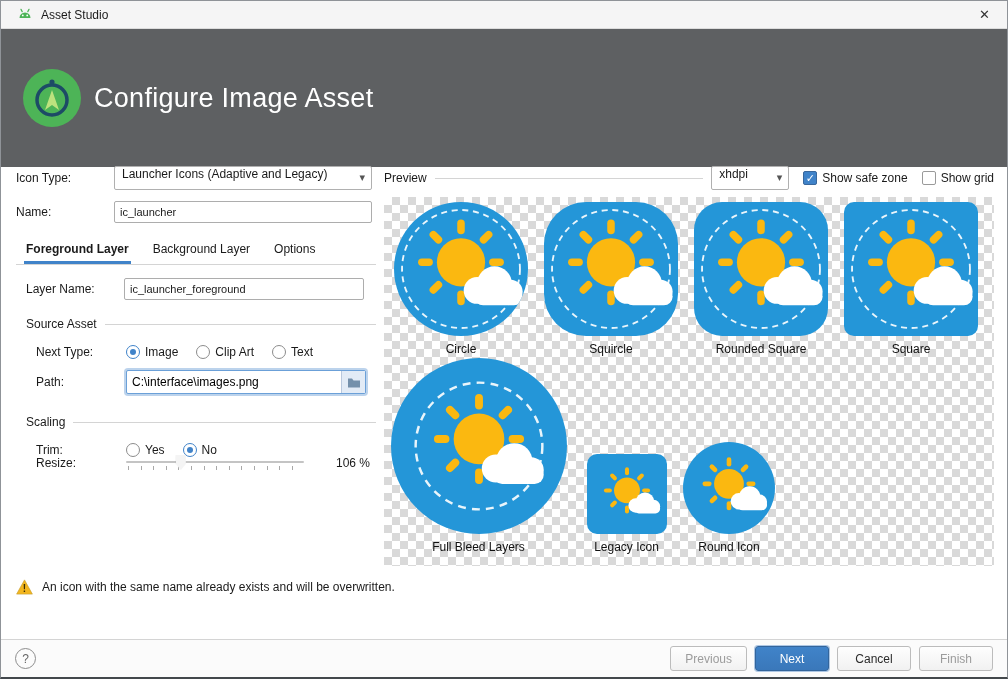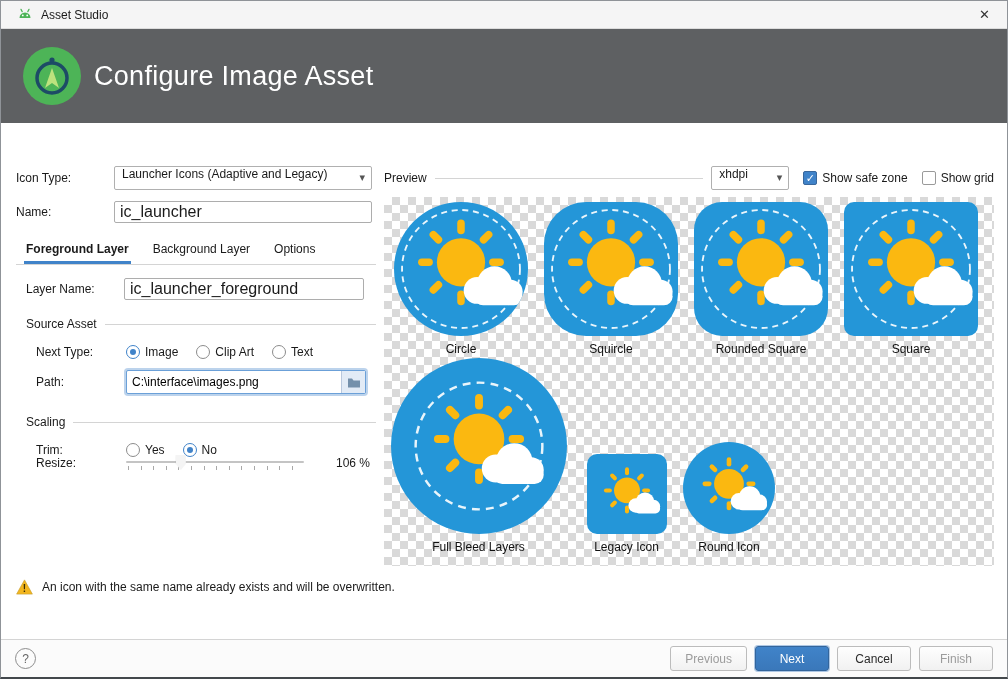--- a/index.html
+++ b/index.html
@@ -12,35 +12,35 @@
 
   
   .titlebar { position:absolute; top:0; left:0; width:100%; height:28px; background:#f5f5f5;
               border-bottom:1px solid #dcdcdc; display:flex; align-items:center; padding-left:16px; }
   .titlebar-icon { width:16px; height:16px; margin-right:8px; }
   .titlebar-title { font-size:12px; color:#1a1a1a; }
   .close-btn { position:absolute; right:0; top:0; width:45px; height:27px; display:flex; align-items:center;
                justify-content:center; font-size:13px; color:#333; cursor:pointer; }
 
   
-  .banner { position:absolute; top:28px; left:0; width:100%; height:94px; background:var(--header_bg,#5e6062);
+  .banner { position:absolute; top:28px; left:0; width:100%; height:138px; background:var(--header_bg,#5e6062);
             display:flex; align-items:center; padding-left:22px; }
   .banner-logo { width:58px; height:58px; margin-right:13px; }
   .banner-title { color:#ffffff; font-size:27px; font-weight:400; letter-spacing:0.3px; }
 
   
   .config { position:absolute; left:15px; top:155px; width:360px; height:430px; }
   .frow { position:absolute; left:0; width:100%; display:flex; align-items:center; }
   .flabel { color:#1a1a1a; }
 
   .combo { position:relative; height:24px; background:#fff; border:1px solid #b0b0b0; border-radius:2px;
            display:flex; align-items:flex-start; padding:0 20px 0 7px; cursor:pointer; }
   .combo .chev { position:absolute; right:6px; top:4px; color:#555; font-size:11px; }
 
-  input.text { height:22px; border:1px solid #adadad; border-radius:2px; padding:0 5px; font-size:16px;
+  input.text { height:22px; border:1px solid #adadad; border-radius:2px; padding:0 5px; font-size:11px;
                font-family:"Liberation Sans",sans-serif; color:#1a1a1a; background:#fff; }
 
   .tabs { position:absolute; top:83px; left:0; width:100%; height:26px; border-bottom:1px solid #d4d4d4;
           display:flex; align-items:flex-end; padding-left:8px; }
   .tab { padding:4px 2px 5px; margin-right:20px; border-bottom:3px solid transparent; color:#1a1a1a; cursor:pointer; }
   .tab.selected { font-weight:bold; border-bottom-color:var(--accent,#4083c9); }
 
   .group-head { display:flex; align-items:center; }
   .group-head .rule { flex:1; height:1px; background:#d4d4d4; margin-left:8px; }
 

